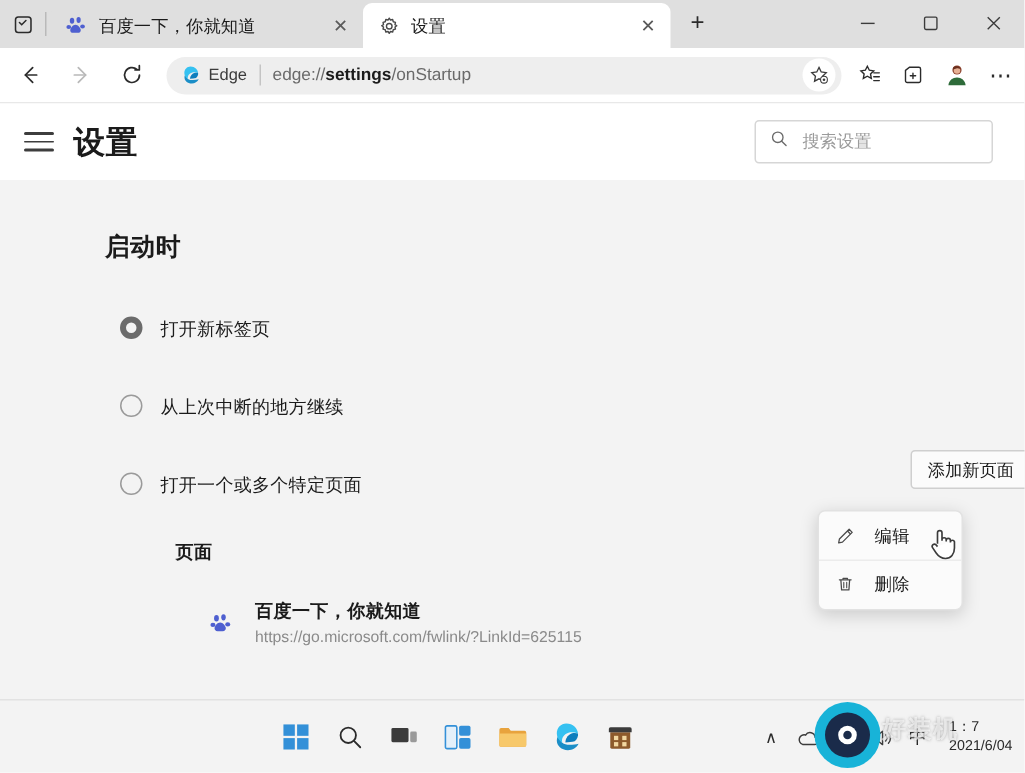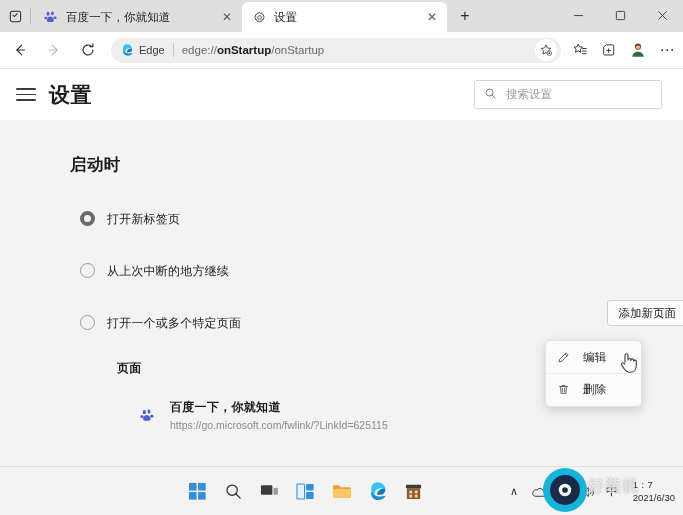--- a/index.html
+++ b/index.html
@@ -65,21 +65,21 @@
   
   .settings-header{
     position:absolute;left:0;top:69px;width:683px;height:51px;background:#fff;
     display:flex;align-items:center;
   }
   .hamburger{width:20px;height:20px;margin-left:16px;display:flex;flex-direction:column;
     justify-content:center;gap:4px;flex:none;}
   .hamburger i{display:block;height:1.6px;background:#3d3d3d;border-radius:1px;}
   .settings-title{font-size:21px;font-weight:700;color:#1b1b1b;margin-left:13px;letter-spacing:.5px;}
   .search-box{
-    margin-left:auto;margin-right:21px;width:188px;height:29px;border:1px solid #d6d6d6;
+    margin-left:auto;margin-right:21px;width:159px;height:29px;border:1px solid #d6d6d6;
     border-radius:3px;display:flex;align-items:center;padding:0 9px;box-sizing:border-box;background:#fff;
   }
   .search-box .ph{font-size:11.5px;color:#9b9b9b;margin-left:9px;}
 
   
   .content{position:absolute;left:0;top:120px;width:683px;height:346px;background:#f3f3f3;overflow:hidden;padding-left:27px;}
   .section-title{font-size:16.5px;font-weight:700;color:#1b1b1b;margin:34px 0 0 43px;letter-spacing:.4px;}
 
   .radio-row{display:flex;align-items:flex-start;margin:35px 0 0 53px;}
   .radio{width:15px;height:15px;border-radius:50%;box-sizing:border-box;flex:none;}
@@ -225,21 +225,21 @@
     <div class="omnibox">
       <span class="edge-logo">
         <svg width="14" height="14" viewBox="0 0 16 16">
           <path d="M14.3 11.3c-1 1.9-3 3.2-5.3 3.2-3.3 0-5.6-2.2-5.6-4.8 0-1.4.7-2.5 1.6-3.1-.2.5-.3 1-.3 1.5 0 2.3 2.1 3.8 5 3.8 1.7 0 3.3-.3 4.6-.6z" fill="#1b8ec7"></path>
           <path d="M8 1.5c3.4 0 5.6 2.3 5.8 5-1.4-.6-3-.9-4.4-.5-2.6.7-3.9 2.8-3.4 4.9-1.6-.9-2.7-2.5-2.7-4.4C3.3 3.7 5.4 1.5 8 1.5z" fill="#35c1f1"></path>
           <path d="M13.8 6.5c.2 1.5-.5 2.9-1.6 3.8-1.4.3-3 .6-4.6.6 .1-2.3 1.6-4.1 3.8-4.6 .9-.2 1.7-.1 2.4.2z" fill="#0d7ebd"></path>
         </svg>
       </span>
       <span class="omni-edge-label">Edge</span>
       <span class="omni-sep"></span>
-      <span class="omni-url"><span>edge://</span><b>onStartup</b><span>/onStartup</span></span>
+      <span class="omni-url"><span>edge://</span><b>settings</b><span>/onStartup</span></span>
       <span class="omni-icon">
         <svg width="14" height="14" viewBox="0 0 16 16" fill="none">
           <path d="M8 2.2l1.7 3.5 3.8.5-2.8 2.7.7 3.8L8 10.9l-3.4 1.8.7-3.8-2.8-2.7 3.8-.5z" stroke="#3b3b3b" stroke-width="1" fill="none"></path>
           <circle cx="11.8" cy="11.6" r="2.6" fill="#fff" stroke="#3b3b3b" stroke-width=".8"></circle>
           <circle cx="11.8" cy="11.6" r="1" fill="#3b3b3b"></circle>
         </svg>
       </span>
     </div>
 
     <div class="tool-btn">
@@ -425,21 +425,21 @@
         <svg width="16" height="14" viewBox="0 0 18 14" fill="none">
           <path d="M2 5.1h2.6L8.3 2v10L4.6 8.9H2z" stroke="#3b3b3b" stroke-width="1.05" stroke-linejoin="round"></path>
           <path d="M10.6 4.8a3.4 3.4 0 010 4.4M12.7 3a6 6 0 010 8" stroke="#3b3b3b" stroke-width="1.05" stroke-linecap="round"></path>
         </svg>
       </div>
       <div class="tray-ime">中</div>
     </div>
 
     <div class="clock">
       <div>1：7</div>
-      <div>2021/6/30</div>
+      <div>2021/6/04</div>
     </div>
   </div>
 
   <div class="wm-badge">
     <div class="wm-inner">
       <svg width="16" height="16" viewBox="0 0 18 18">
         <circle cx="9" cy="9" r="7" fill="#fff"></circle>
         <circle cx="9" cy="9" r="3.2" fill="#1a2b4a"></circle>
       </svg>
     </div>

